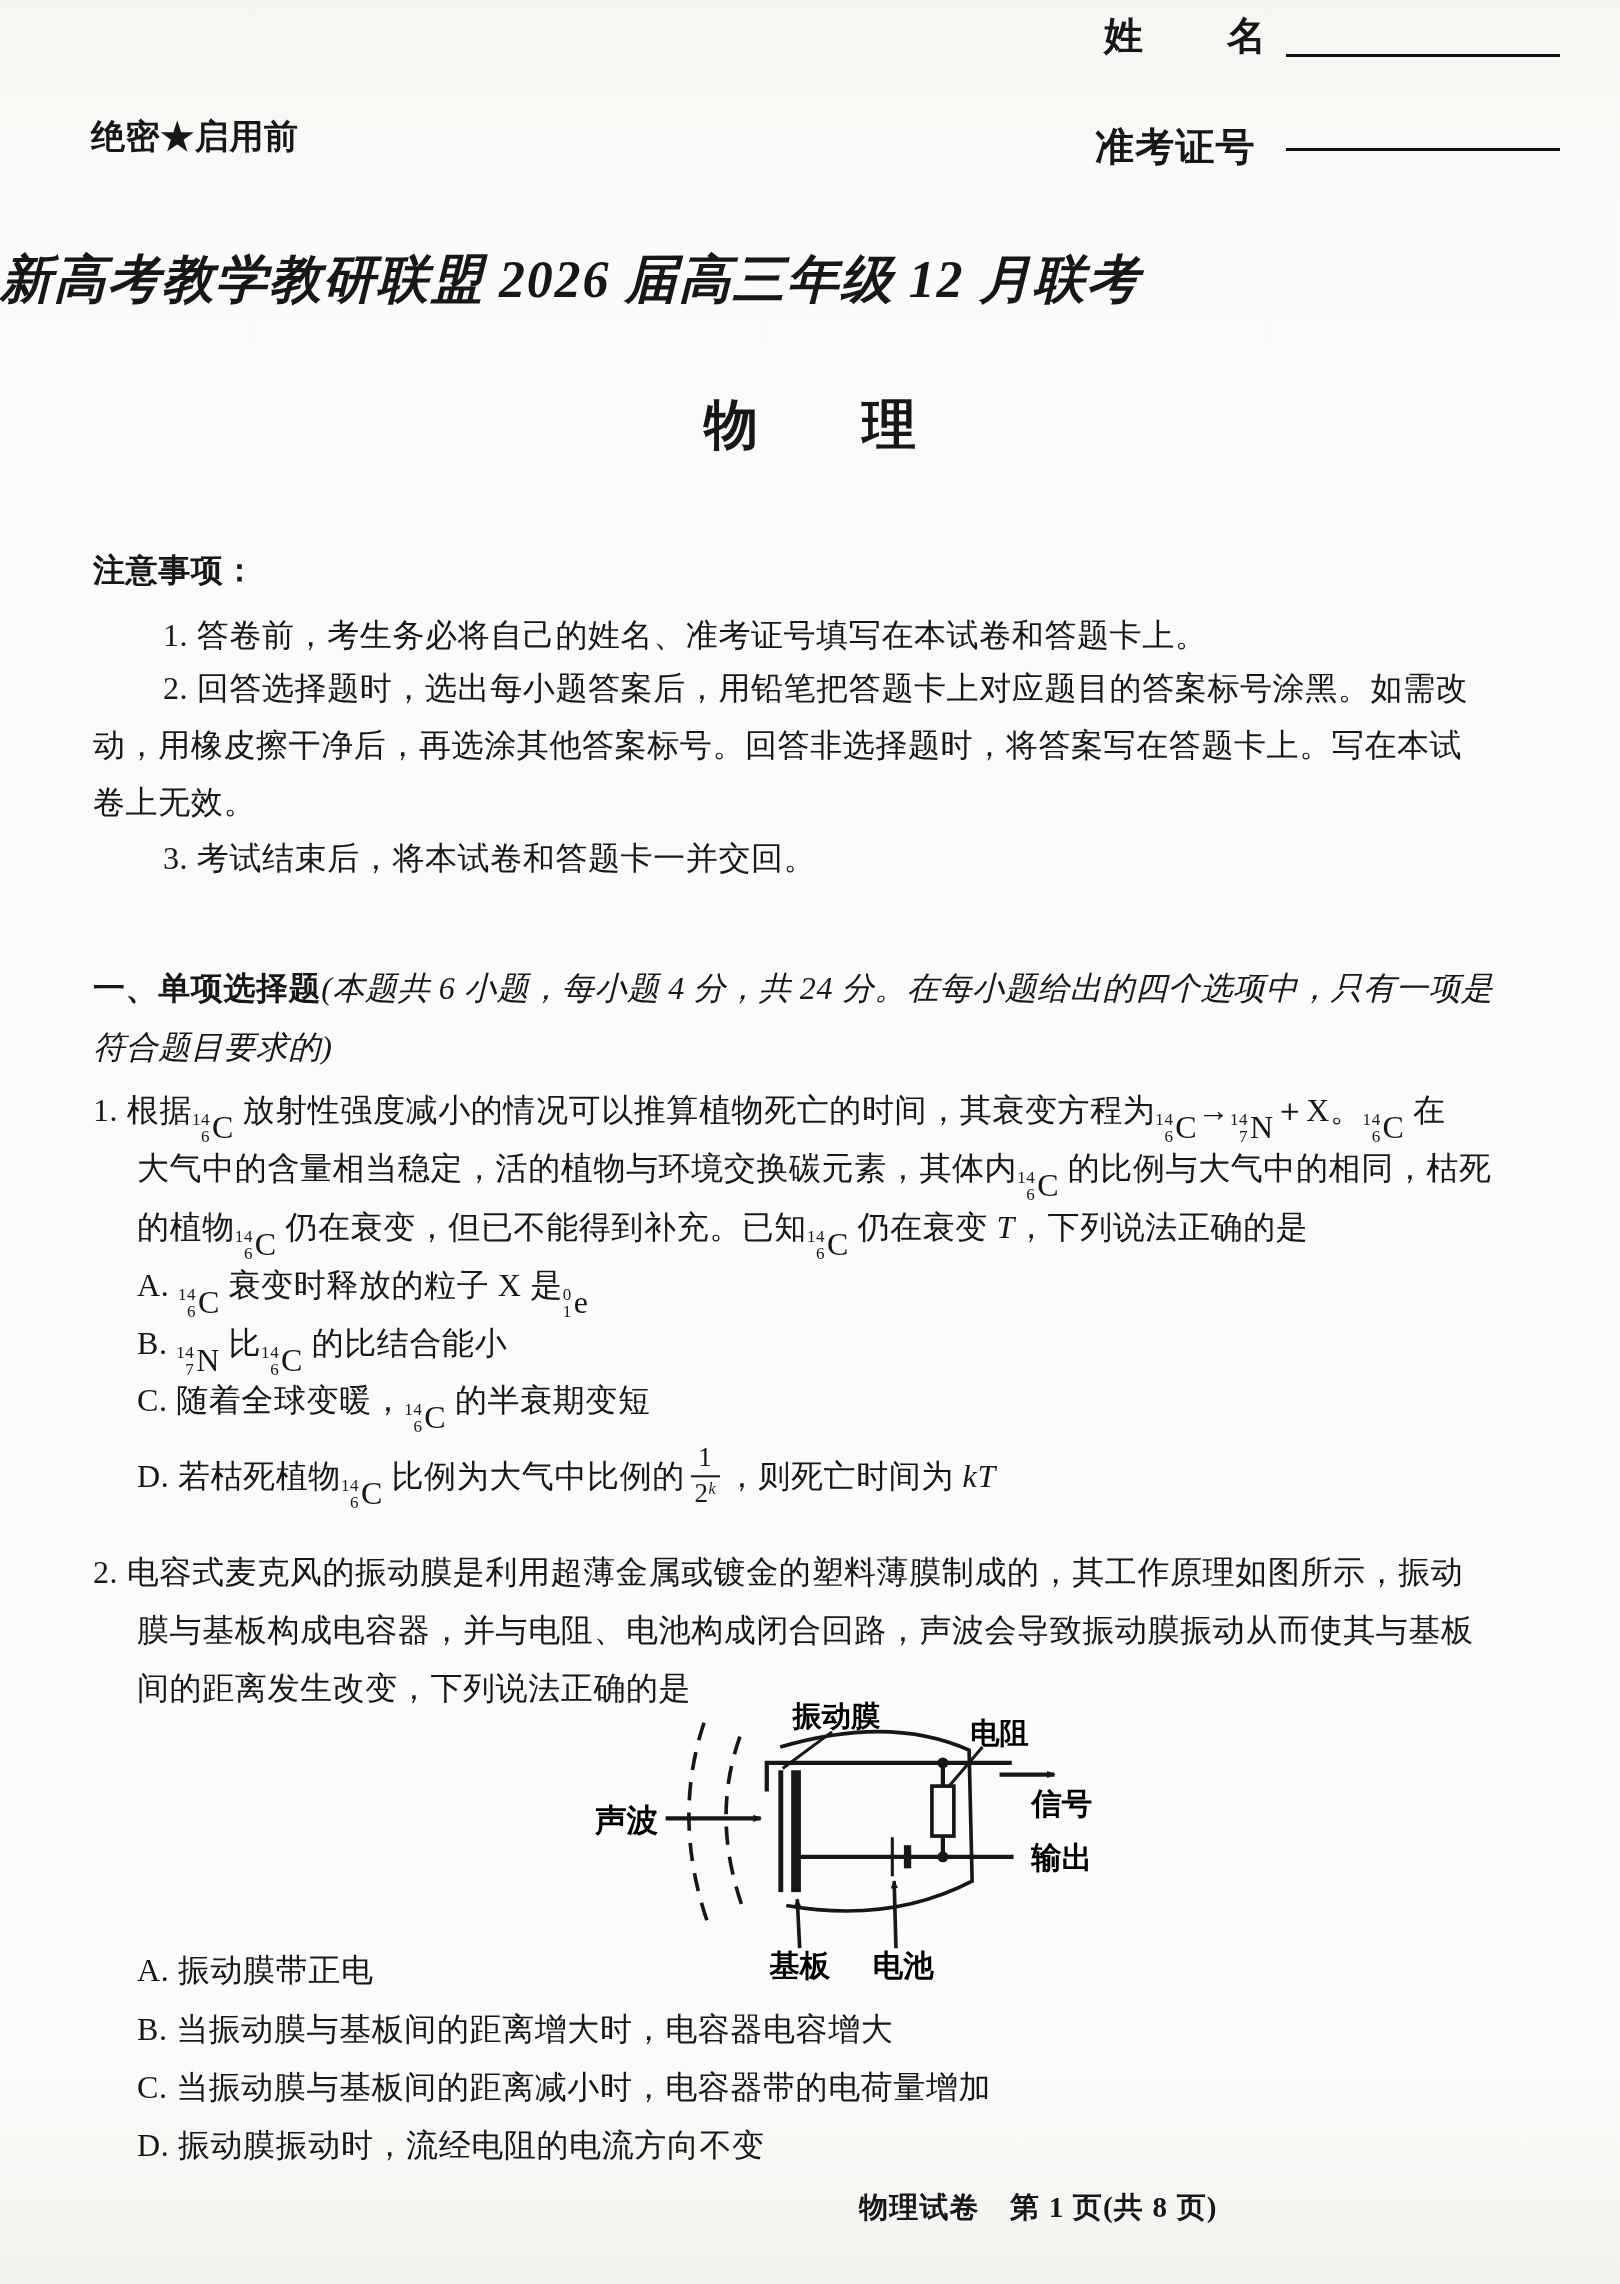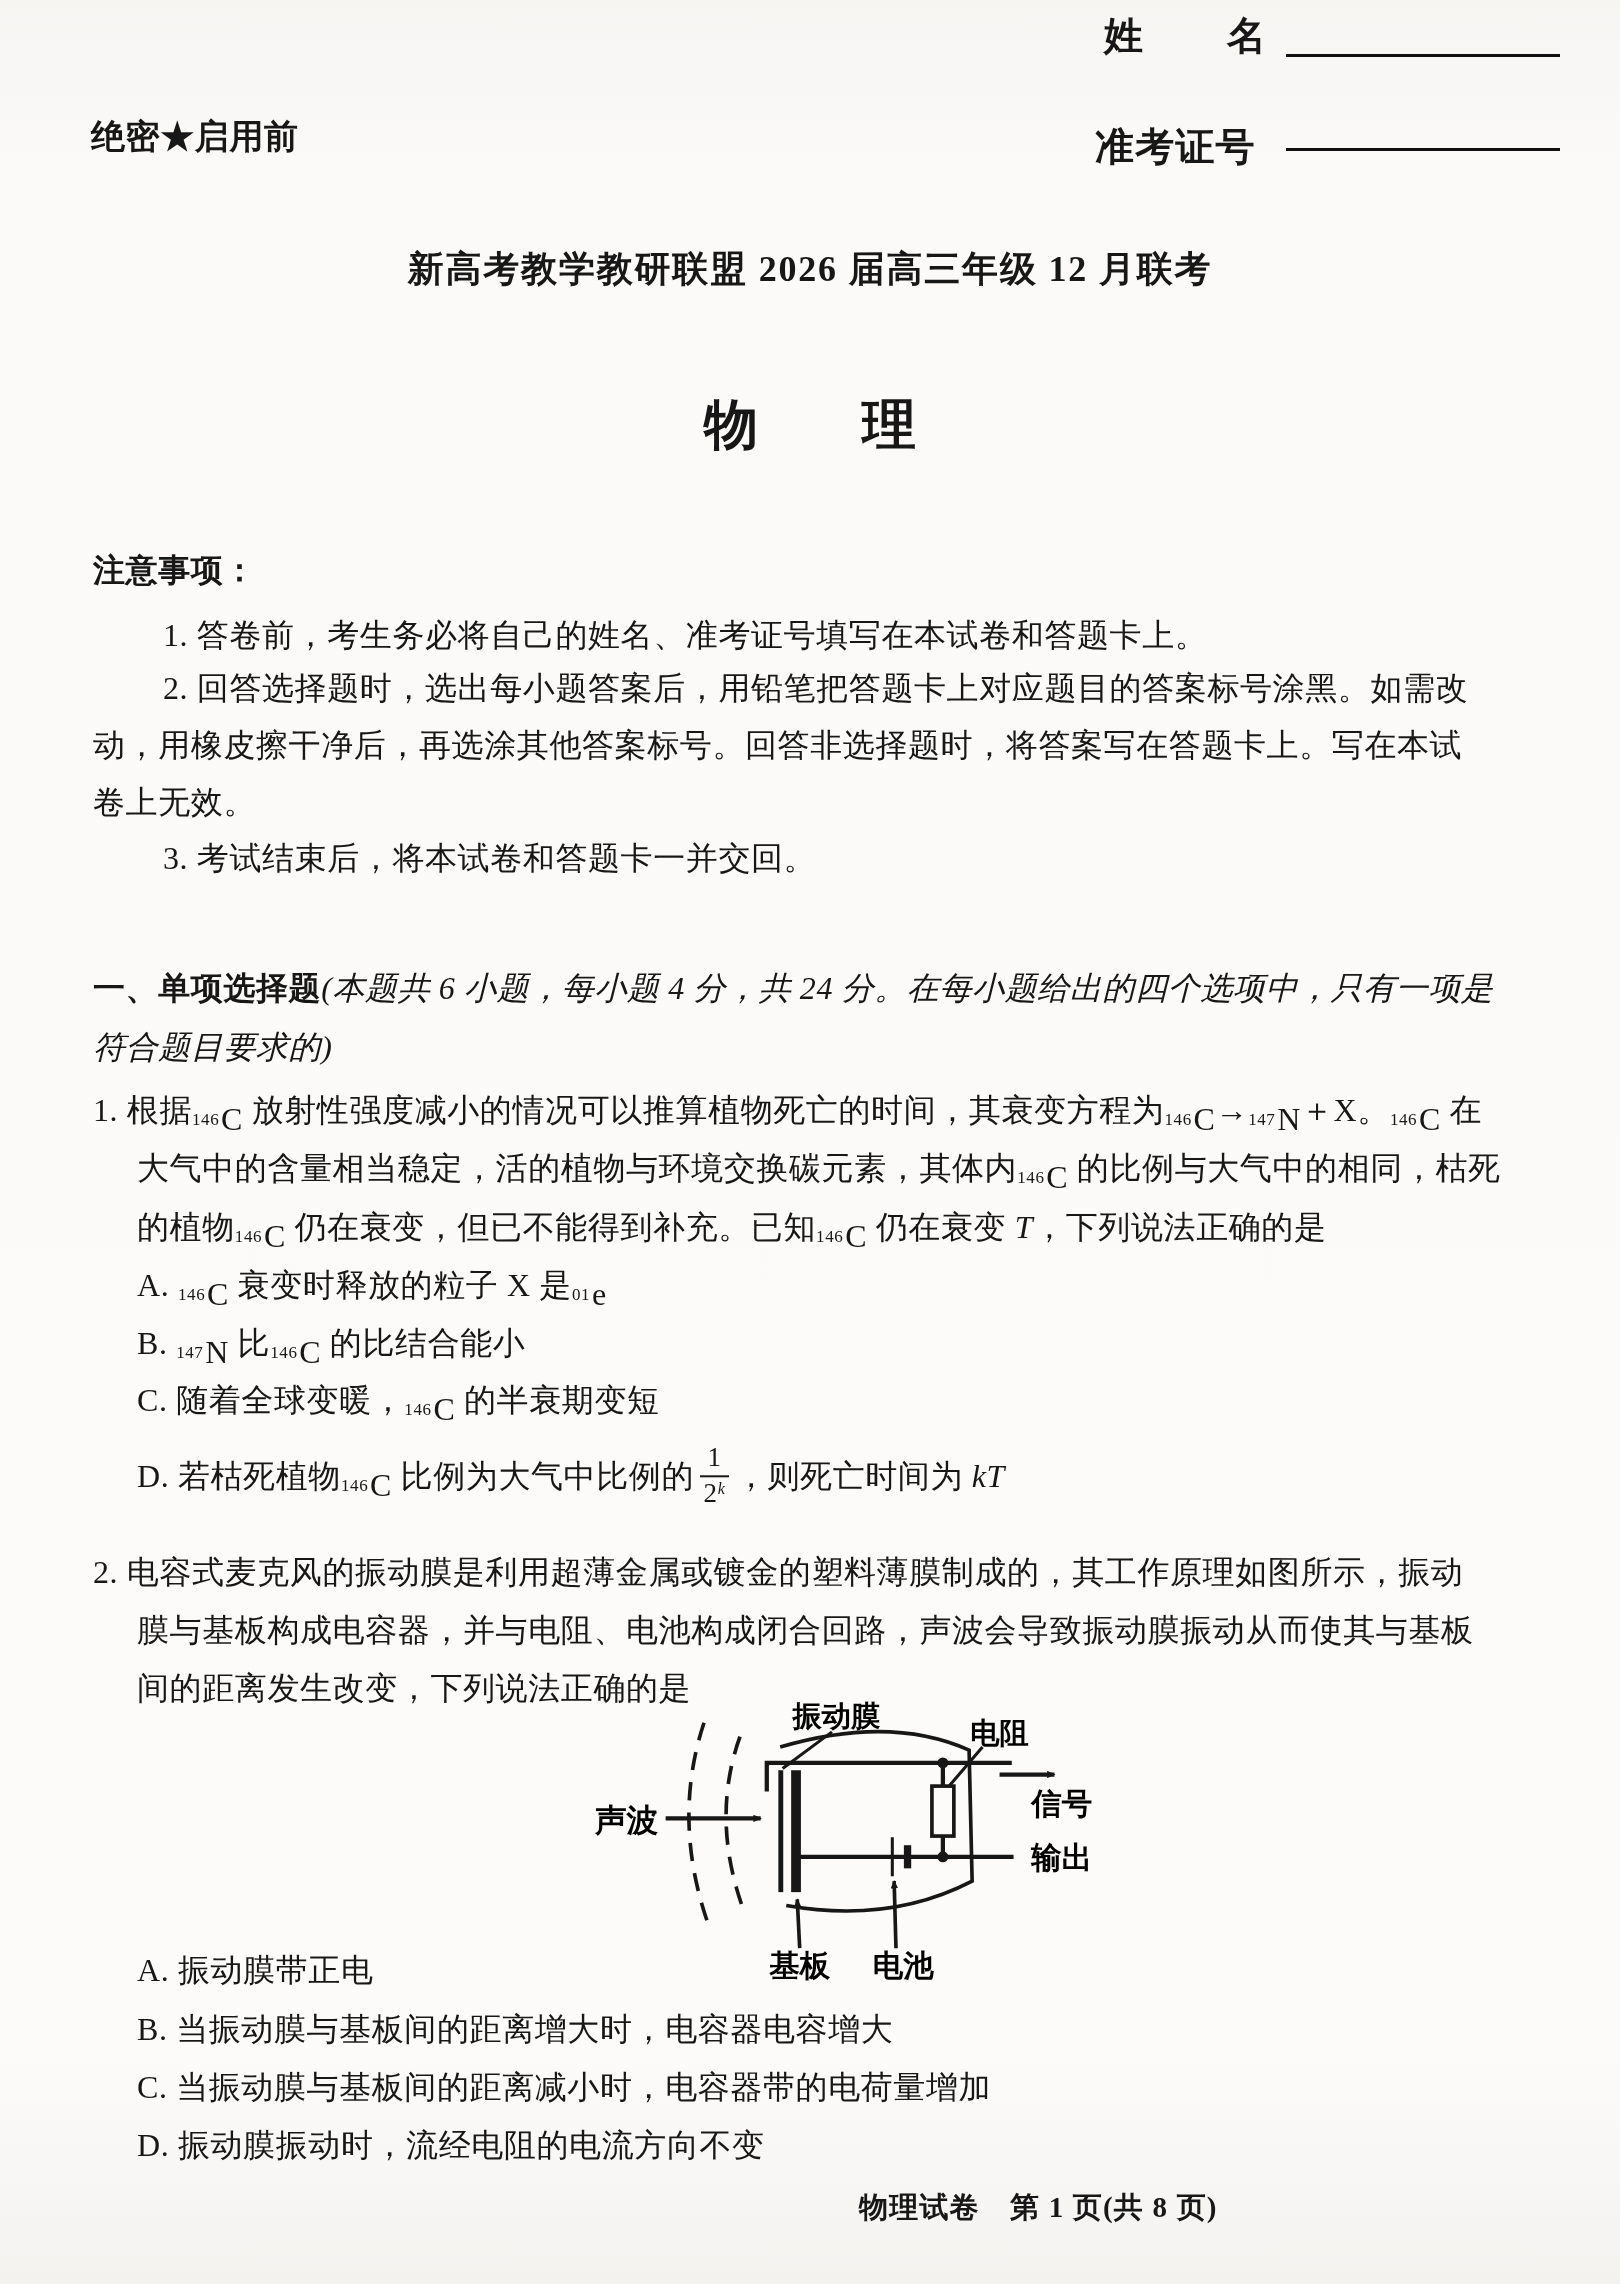--- a/index.html
+++ b/index.html
@@ -10,26 +10,26 @@
     color:#171717;
     overflow:hidden;
   }
   .page{position:absolute;inset:0;background:linear-gradient(180deg,#f6f5f2 0%,#fbfaf8 8%,#fcfbf9 90%,#f3f2ef 100%);}
   .line{position:absolute;white-space:nowrap;font-size:32px;letter-spacing:0.6px;line-height:1.15;}
   .b{font-weight:700;}
   .kai{font-style:italic;}
   .it{font-style:italic;font-family:"Liberation Serif",serif;}
   .hdr-lab{position:absolute;font-size:39px;font-weight:700;letter-spacing:1.2px;}
   .blank{position:absolute;border-bottom:3px solid #111;height:0;}
-  .title{position:absolute;left:0;right:0;text-align:center;font-size:36px;font-weight:700;letter-spacing:1.8px;}
+  .title{position:absolute;left:0;right:0;font-size:52px;font-weight:700;letter-spacing:1.8px;font-style:italic;}
   .subject{position:absolute;left:0;right:0;display:flex;justify-content:center;gap:104px;font-size:54px;font-weight:700;}
   .footer{position:absolute;font-size:29px;font-weight:700;letter-spacing:1.2px;}
   
   .nuc{display:inline-flex;align-items:center;vertical-align:-0.12em;}
-  .nst{display:inline-flex;flex-direction:row;align-items:flex-end;font-size:17px;line-height:1.0;margin-right:1.8px;font-weight:500;}
+  .nst{display:inline-flex;flex-direction:column;align-items:flex-end;font-size:17px;line-height:1.0;margin-right:1.8px;font-weight:500;}
   .nst span{display:block;text-align:right;}
   .nsym{font-size:1em;}
   
   .frac{display:inline-flex;flex-direction:column;align-items:center;vertical-align:middle;line-height:1;font-size:27px;margin:0 6.1px;transform:translateY(-3.7px);}
   .fnum{border-bottom:2.4px solid currentColor;padding:0 7.3px 3.7px;}
   .fden{padding-top:3.7px;}
   .fexp{font-size:16px;position:relative;top:-8.5px;font-style:italic;}
   svg text{font-family:"Liberation Serif","DejaVu Serif",serif;font-weight:600;}
 </style>
 </head>

